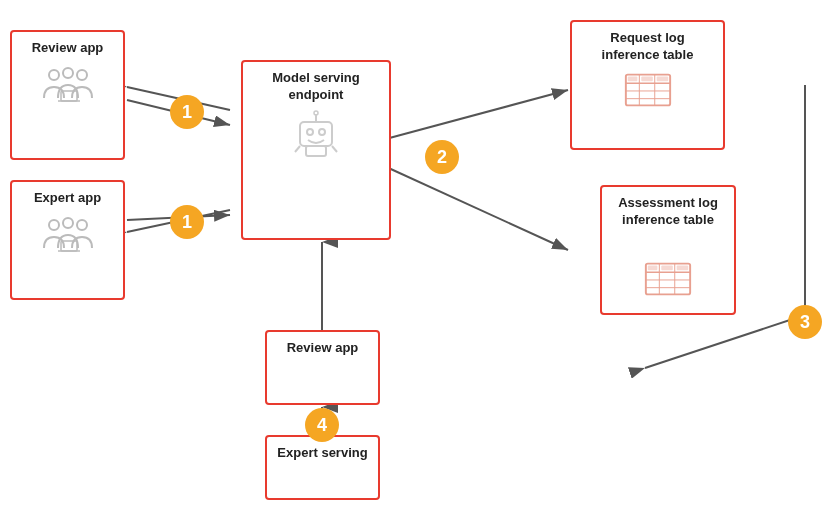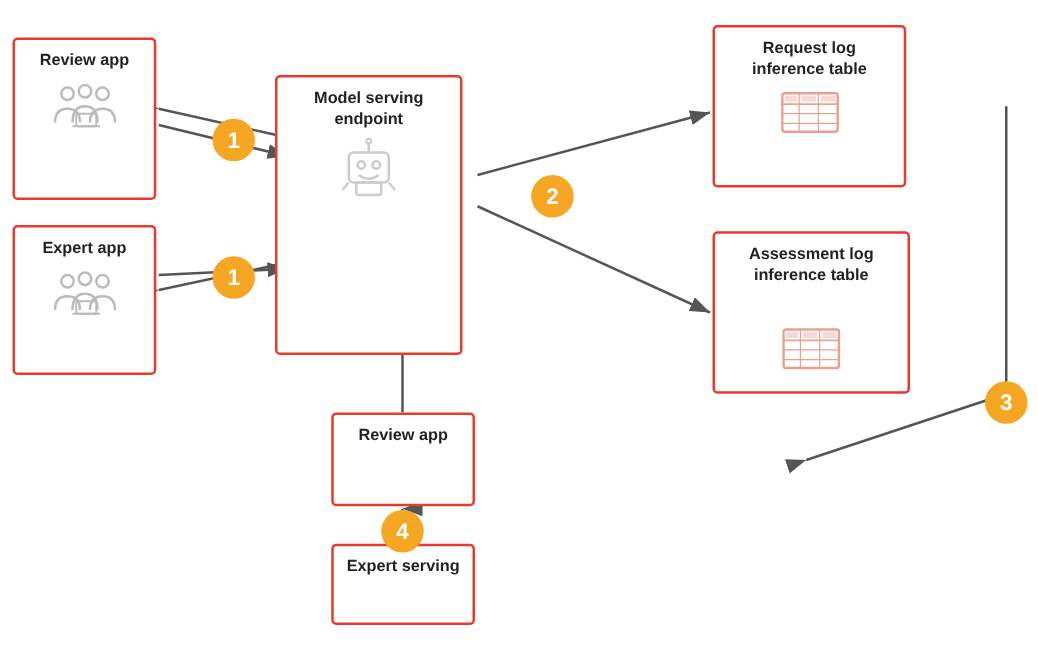--- a/index.html
+++ b/index.html
@@ -34,30 +34,30 @@
     }
     .box-review-app-top {
       left: 10px; top: 30px;
       width: 115px; height: 130px;
     }
     .box-custom-app {
       left: 10px; top: 180px;
       width: 115px; height: 120px;
     }
     .box-model-serving {
-      left: 220px; top: 60px;
-      width: 150px; height: 224px;
+      left: 241px; top: 60px;
+      width: 150px; height: 180px;
     }
     .box-request-log {
       left: 570px; top: 20px;
       width: 155px; height: 130px;
     }
     .box-assessment-log {
-      left: 570px; top: 185px;
-      width: 158px; height: 130px; gap: 24px;
+      left: 600px; top: 185px;
+      width: 136px; height: 130px; gap: 24px;
     }
     .box-review-app-bottom {
       left: 265px; top: 330px;
       width: 115px; height: 75px;
     }
     .box-expert-reviewer {
       left: 265px; top: 435px;
       width: 115px; height: 65px;
     }
     

